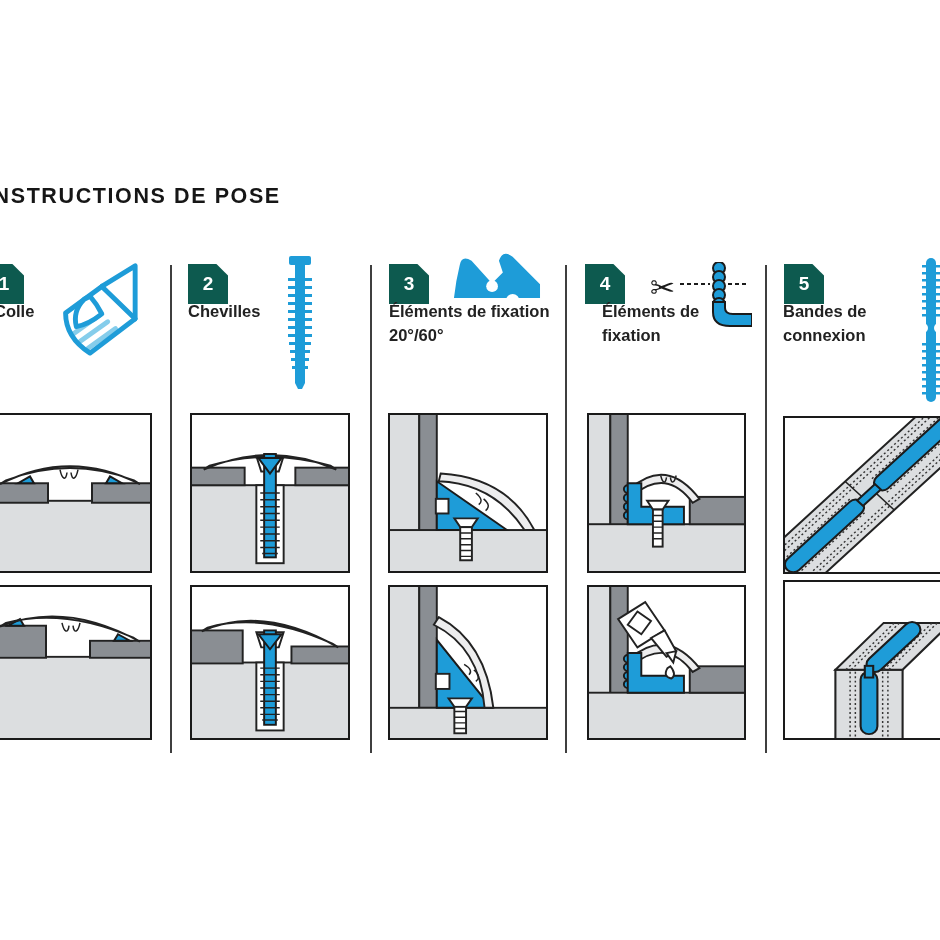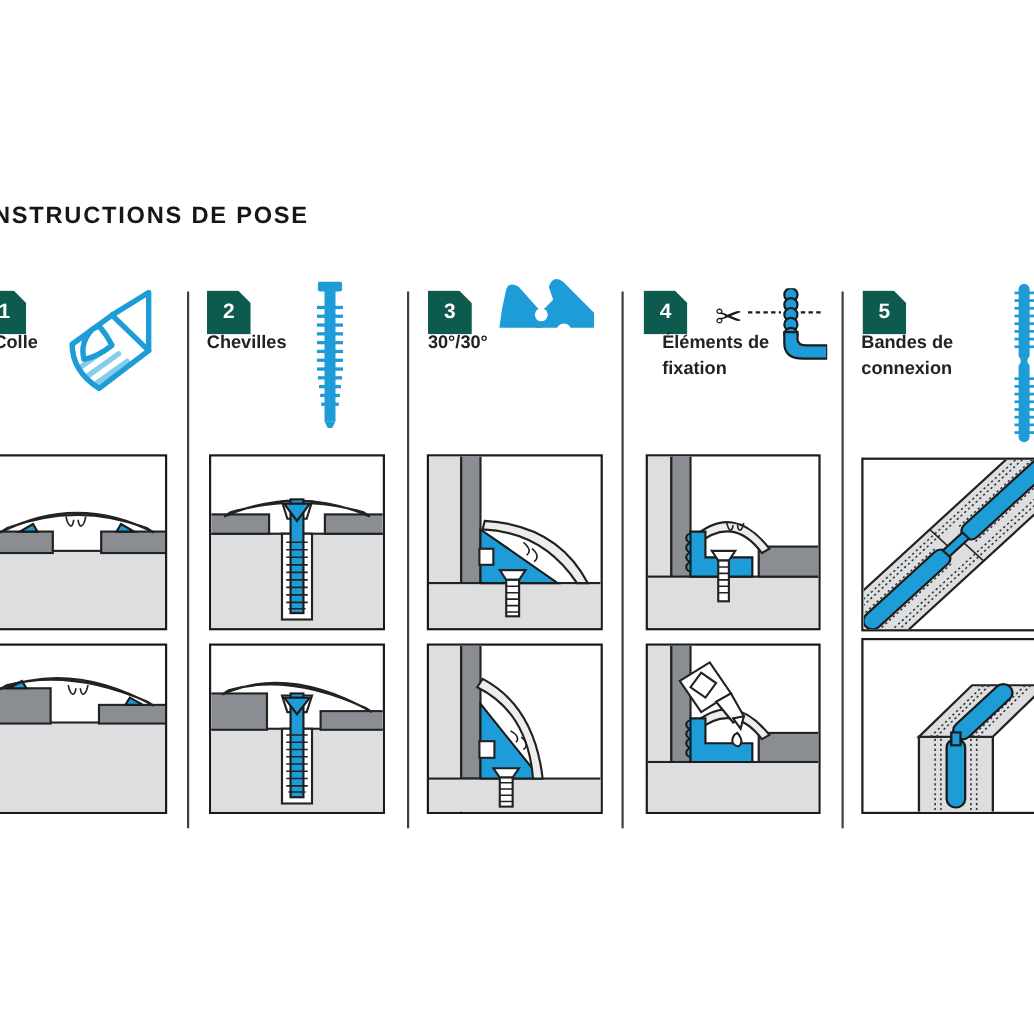--- a/index.html
+++ b/index.html
@@ -150,21 +150,22 @@
     <rect class="blu" x="74" y="46" width="12" height="100"></rect>
     <polygon class="blu" points="68,50 92,50 80,66"></polygon>
     <path class="ln" d="M70,86 h20 M70,93 h20 M70,100 h20 M70,107 h20 M70,114 h20 M70,121 h20 M70,128 h20 M70,135 h20 M72,141 h16"></path>
   </svg>
 </div>
 
 <div class="abs badge" style="left:389px;top:264px">
   <span>3</span>
 </div>
 <div class="abs step-label" style="left:389px;top:299px">
-  <span>30°/30°</span>
+  <span>Éléments de fixation</span>
+  <span>20°/60°</span>
 </div>
 <div class="abs" style="left:452px;top:251px;width:90px;height:50px">
   <svg viewBox="0 0 92 52">
     <g class="blu2">
       <path d="M2,48 L42,48 Q44,38 38,30 L20,10 Q10,4 8,14 Q4,30 2,48 Z"></path>
       <path d="M36,48 L90,48 L90,34 L62,6 Q52,-2 48,10 L52,22 L40,34 Z"></path>
     </g>
     <circle cx="41" cy="36" r="6" fill="#fff"></circle>
     <circle cx="62" cy="51" r="7" fill="#fff"></circle>
   </svg>

